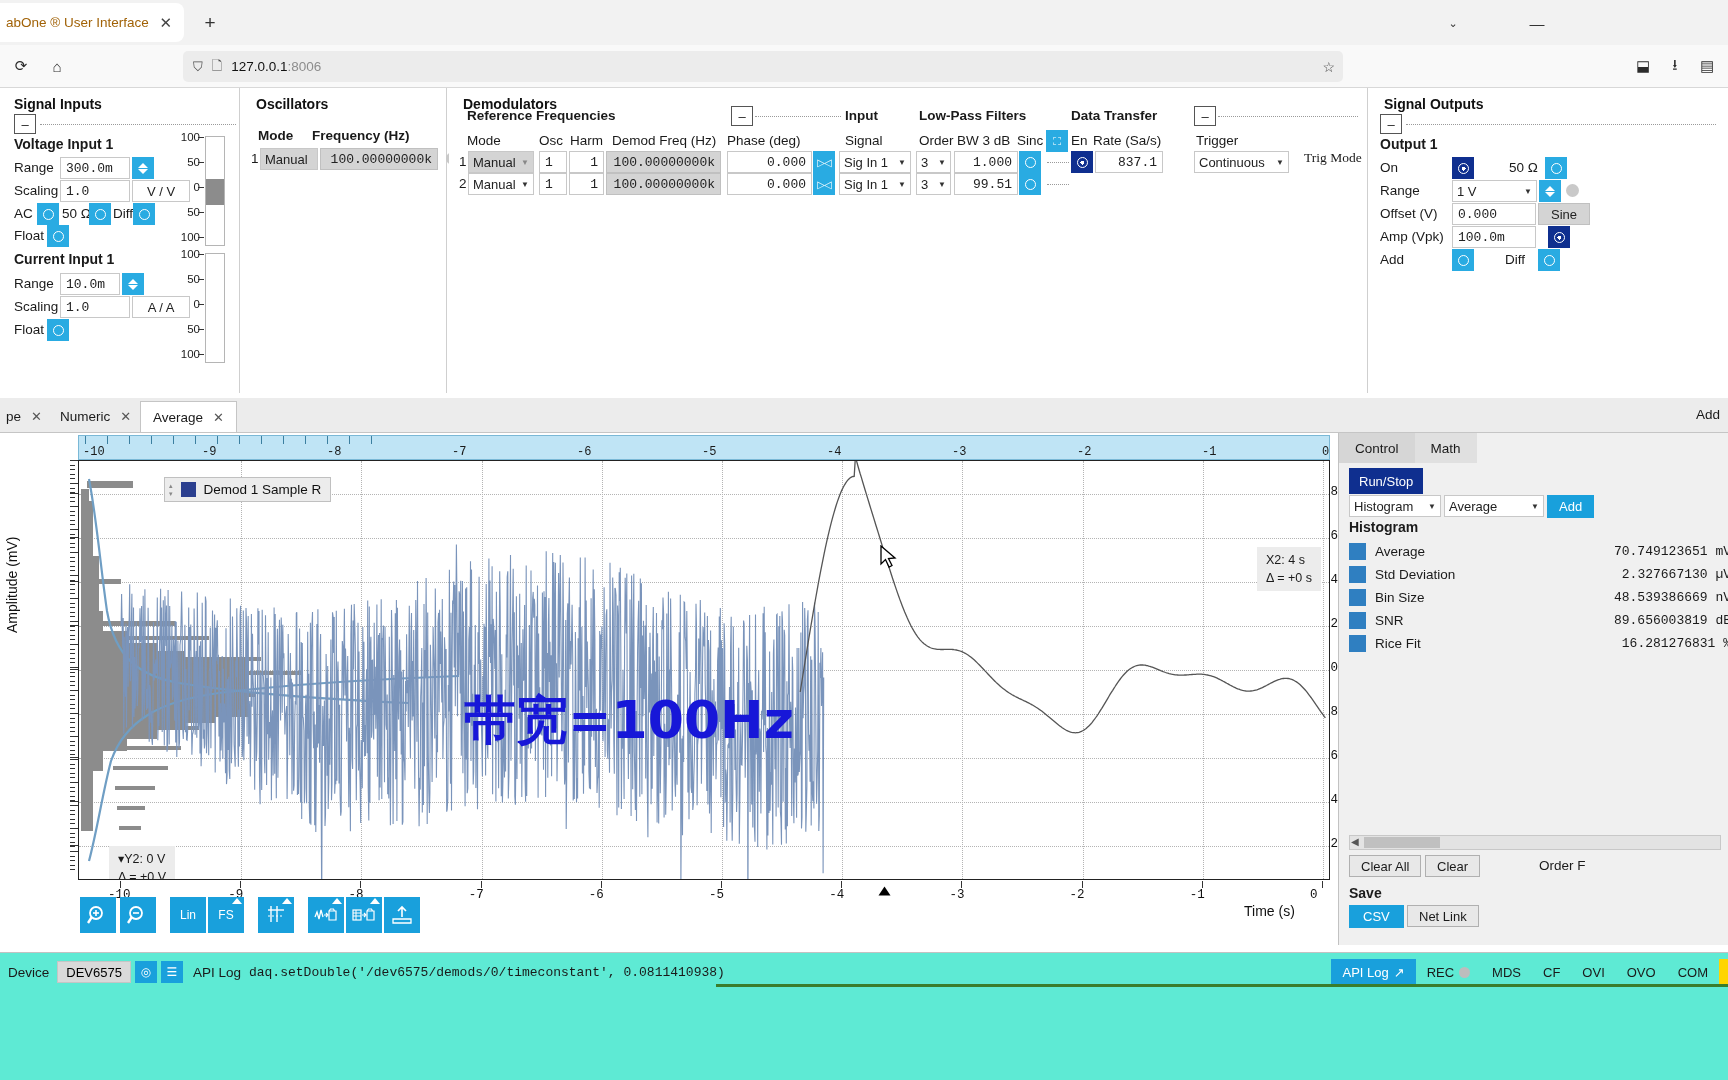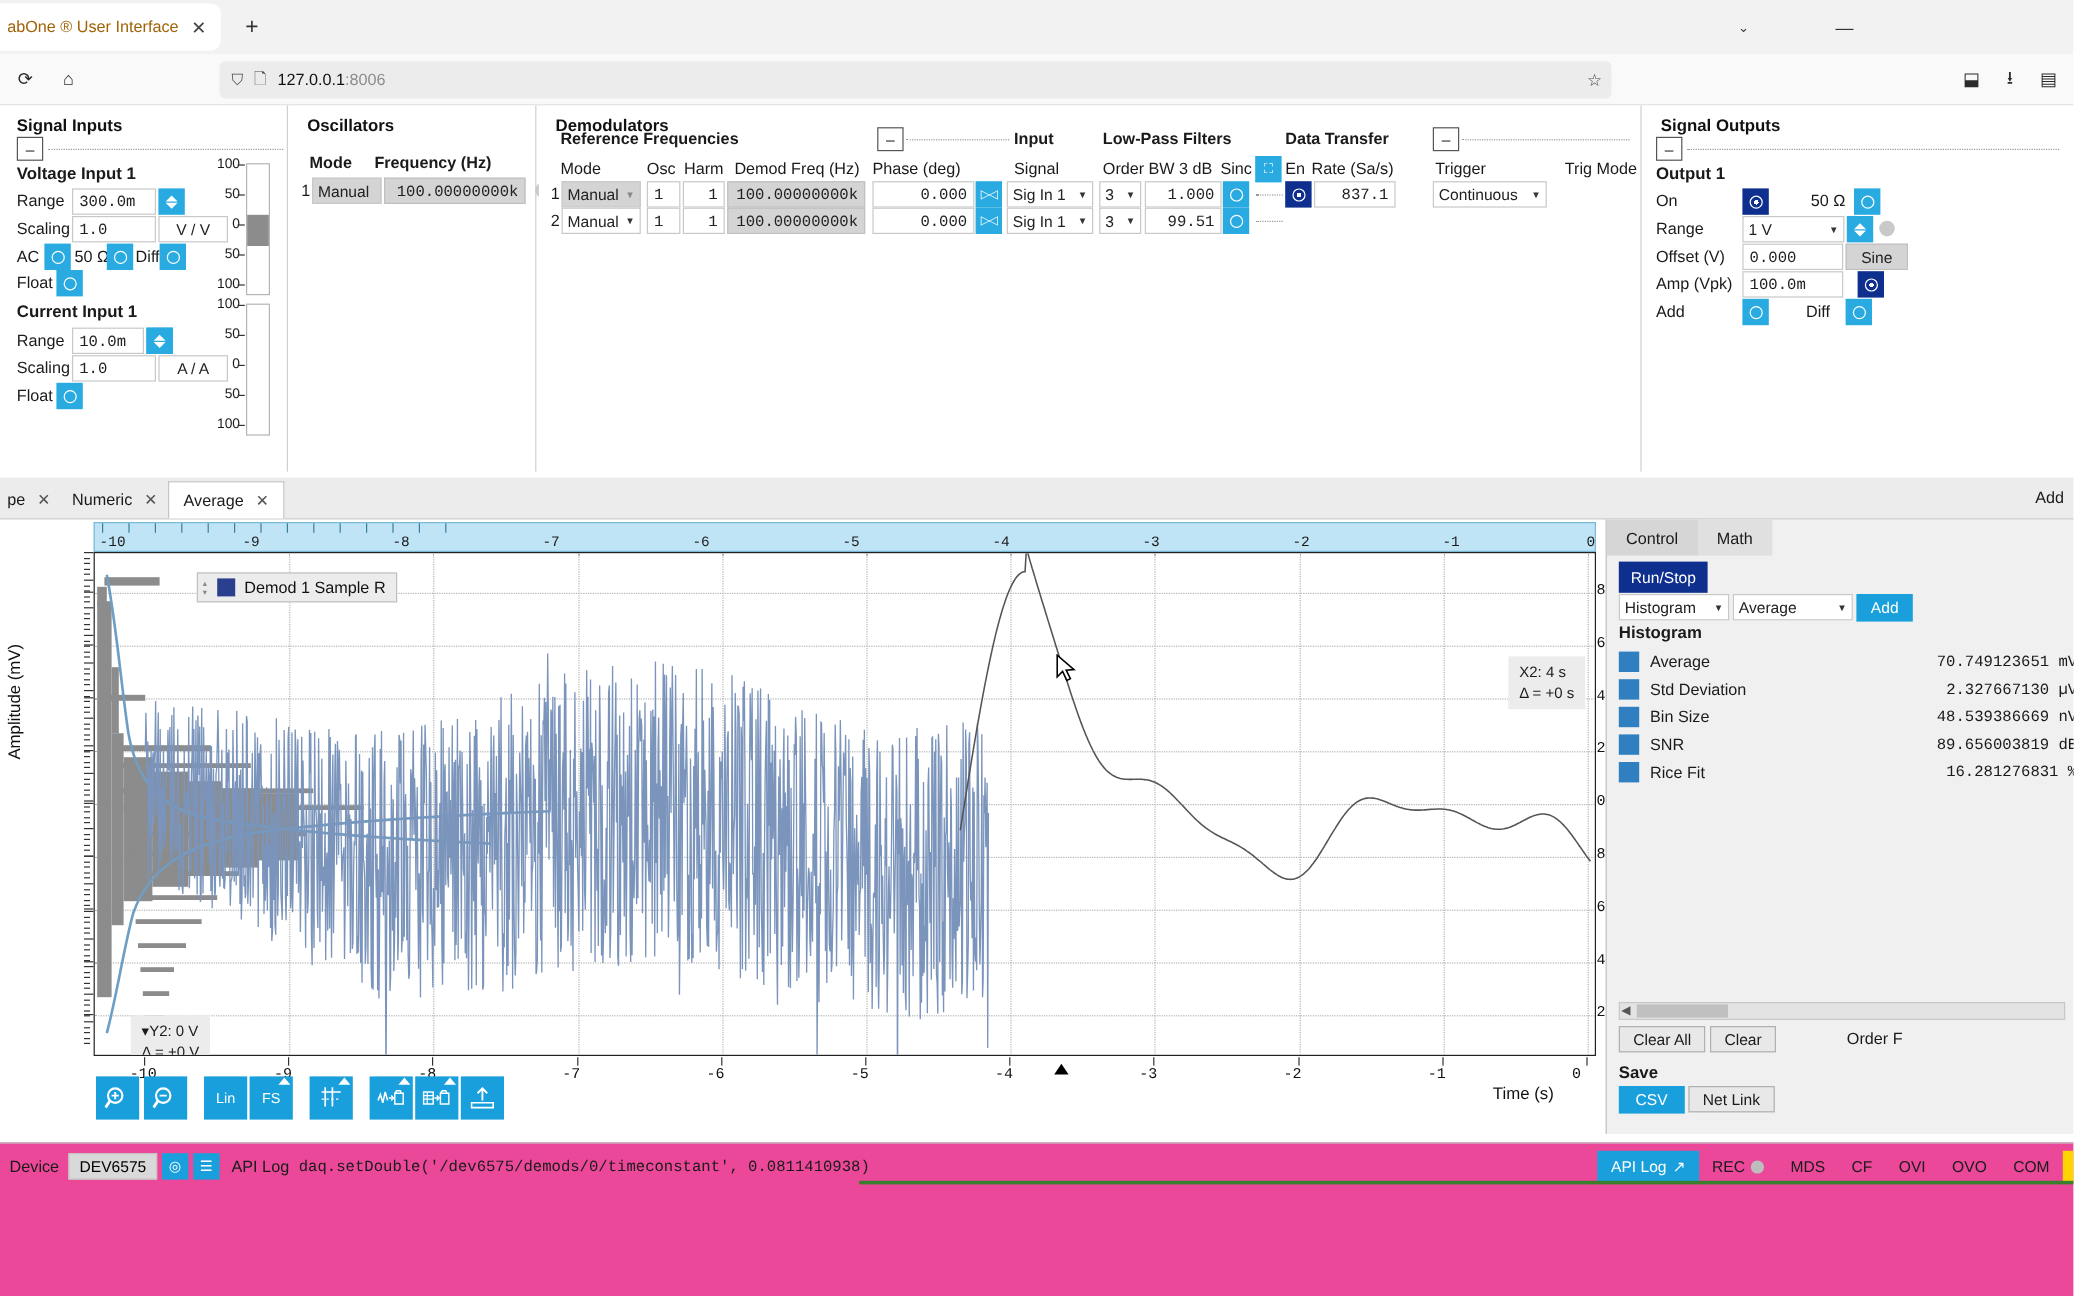--- a/index.html
+++ b/index.html
@@ -277,21 +277,21 @@
     display: flex; align-items: center;
   }
   .csvbtn {
     position: absolute; height: 23px; padding: 0 14px; background: #19a0dc;
     color: #fff; font-size: 13px; cursor: pointer; display: flex; align-items: center;
   }
 
   
   .statusbar {
     position: absolute; left: 0; top: 952px; width: 1728px; height: 128px;
-    background: #ec4899; border-top: 1px solid #c2c2c2;
+    background: #5eead4; border-top: 1px solid #c2c2c2;
   }
   .sb-row { position: absolute; left: 0; top: 4px; width: 1728px; height: 30px; display: flex; align-items: center; }
   .sb-lbl { font-size: 13.5px; color: #1a1a1a; margin-left: 8px; }
   .sb-fld {
     height: 22px; background: #d9d9d9; border: 1px solid #c5c5c5;
     font-size: 13px; padding: 0 8px; display: flex; align-items: center; margin-left: 8px;
   }
   .sb-ico {
     width: 22px; height: 22px; background: #19a0dc; color: #fff;
     display: flex; align-items: center; justify-content: center;
@@ -515,21 +515,21 @@
       </div>
       <div class="fld right" style="left:505px;top:85px;width:64px;">99.51</div>
       <div class="btn-tgl" style="left:570px;top:85px;">
           <span class="ring"></span>
         </div>
       <div class="dotline" style="left:598px;top:96px;width:22px;height:1px;border-top:1px dotted #9a9a9a;"></div>
 
       <div class="collapse-box" style="left:745px;top:18px;">–</div>
       <div class="dotline" style="left:769px;top:28px;width:140px;"></div>
       <div class="lbl" style="left:747px;top:45px;">Trigger</div>
-      <div class="lbl" style="left:855px;top:45px;">Trig Mode</div>
+      <div class="lbl" style="left:855px;top:62px;font-family:Liberation Serif, serif;">Trig Mode</div>
       <div class="sel" style="left:745px;top:63px;width:95px;">
         <span>Continuous</span>
           <span class="caret">▼</span>
       </div>
     </div>
 
     <div class="panel" style="left:1370px;width:358px;border-right:none;">
       <div class="panel-title">Signal Outputs</div>
       <div class="collapse-box" style="left:10px;top:26px;">–</div>
       <div class="dotline" style="left:36px;top:36px;width:310px;"></div>
@@ -799,20 +799,21 @@
 
         <path id="smooth" fill="none" stroke="#555555" stroke-width="1.3" d="M721.2,231.0L722.4,223.5L723.6,216.0L724.8,208.5L726.0,201.0L727.2,193.6L728.4,186.2L729.6,178.8L730.8,171.6L732.0,164.4L733.2,157.3L734.4,150.2L735.6,143.3L736.8,136.5L738.0,129.8L739.2,123.2L740.4,116.7L741.6,110.4L742.8,104.3L744.0,98.3L745.2,92.4L746.4,86.7L747.6,81.2L748.8,75.9L750.0,70.8L751.2,65.8L752.4,61.1L753.6,56.6L754.8,52.3L756.0,48.2L757.2,44.3L758.4,40.6L759.6,37.2L760.8,34.0L762.0,31.1L763.2,28.4L764.4,26.0L765.6,23.8L766.8,21.8L768.0,20.1L769.2,18.7L770.4,17.5L771.6,16.6L772.8,15.9L774.0,15.5L775.2,15.4L776.4,-4.2L777.6,0.2L778.8,4.5L780.0,8.7L781.2,12.8L782.5,16.9L783.7,21.0L784.9,25.0L786.1,29.0L787.3,32.9L788.5,36.9L789.7,40.8L790.9,44.7L792.1,48.6L793.3,52.5L794.5,56.4L795.7,60.3L796.9,64.2L798.1,68.0L799.3,71.9L800.5,75.8L801.7,79.7L802.9,83.6L804.1,87.4L805.3,91.3L806.5,95.1L807.7,99.0L808.9,102.8L810.1,106.5L811.3,110.3L812.5,114.0L813.7,117.7L814.9,121.3L816.1,124.9L817.3,128.4L818.5,131.9L819.7,135.3L820.9,138.6L822.1,141.8L823.3,145.0L824.5,148.0L825.7,151.0L826.9,153.8L828.1,156.6L829.3,159.2L830.5,161.7L831.7,164.2L832.9,166.5L834.1,168.6L835.3,170.7L836.5,172.6L837.7,174.4L838.9,176.1L840.1,177.6L841.3,179.1L842.5,180.4L843.7,181.6L845.0,182.7L846.2,183.6L847.4,184.5L848.6,185.3L849.8,185.9L851.0,186.5L852.2,187.0L853.4,187.4L854.6,187.7L855.8,187.9L857.0,188.1L858.2,188.3L859.4,188.4L860.6,188.4L861.8,188.5L863.0,188.5L864.2,188.5L865.4,188.4L866.6,188.4L867.8,188.4L869.0,188.4L870.2,188.4L871.4,188.4L872.6,188.4L873.8,188.5L875.0,188.7L876.2,188.8L877.4,189.0L878.6,189.3L879.8,189.6L881.0,190.0L882.2,190.4L883.4,190.9L884.6,191.5L885.8,192.1L887.0,192.8L888.2,193.5L889.4,194.3L890.6,195.2L891.8,196.1L893.0,197.1L894.2,198.1L895.4,199.1L896.6,200.2L897.8,201.4L899.0,202.6L900.2,203.8L901.4,205.0L902.6,206.3L903.8,207.5L905.0,208.8L906.2,210.1L907.5,211.4L908.7,212.7L909.9,214.0L911.1,215.3L912.3,216.5L913.5,217.8L914.7,219.0L915.9,220.2L917.1,221.4L918.3,222.5L919.5,223.6L920.7,224.7L921.9,225.8L923.1,226.8L924.3,227.7L925.5,228.6L926.7,229.5L927.9,230.4L929.1,231.2L930.3,232.0L931.5,232.7L932.7,233.5L933.9,234.2L935.1,234.8L936.3,235.5L937.5,236.1L938.7,236.7L939.9,237.3L941.1,237.8L942.3,238.4L943.5,239.0L944.7,239.6L945.9,240.1L947.1,240.7L948.3,241.3L949.5,241.9L950.7,242.5L951.9,243.2L953.1,243.8L954.3,244.5L955.5,245.2L956.7,246.0L957.9,246.7L959.1,247.5L960.3,248.4L961.5,249.2L962.7,250.1L963.9,251.0L965.1,251.9L966.3,252.9L967.5,253.9L968.7,254.9L970.0,255.9L971.2,256.9L972.4,257.9L973.6,259.0L974.8,260.0L976.0,261.0L977.2,262.0L978.4,263.0L979.6,264.0L980.8,264.9L982.0,265.8L983.2,266.7L984.4,267.5L985.6,268.3L986.8,269.0L988.0,269.6L989.2,270.2L990.4,270.7L991.6,271.1L992.8,271.4L994.0,271.6L995.2,271.7L996.4,271.8L997.6,271.7L998.8,271.6L1000.0,271.3L1001.2,270.9L1002.4,270.4L1003.6,269.8L1004.8,269.1L1006.0,268.3L1007.2,267.4L1008.4,266.3L1009.6,265.2L1010.8,264.0L1012.0,262.7L1013.2,261.3L1014.4,259.7L1015.6,258.2L1016.8,256.5L1018.0,254.8L1019.2,253.0L1020.4,251.1L1021.6,249.2L1022.8,247.3L1024.0,245.3L1025.2,243.3L1026.4,241.3L1027.6,239.3L1028.8,237.3L1030.0,235.2L1031.2,233.2L1032.5,231.2L1033.7,229.3L1034.9,227.3L1036.1,225.5L1037.3,223.6L1038.5,221.8L1039.7,220.1L1040.9,218.5L1042.1,216.9L1043.3,215.4L1044.5,214.0L1045.7,212.7L1046.9,211.5L1048.1,210.3L1049.3,209.3L1050.5,208.3L1051.7,207.5L1052.9,206.7L1054.1,206.1L1055.3,205.5L1056.5,205.0L1057.7,204.6L1058.9,204.3L1060.1,204.1L1061.3,204.0L1062.5,204.0L1063.7,204.0L1064.9,204.1L1066.1,204.2L1067.3,204.5L1068.5,204.7L1069.7,205.1L1070.9,205.4L1072.1,205.8L1073.3,206.2L1074.5,206.7L1075.7,207.2L1076.9,207.7L1078.1,208.2L1079.3,208.7L1080.5,209.2L1081.7,209.7L1082.9,210.1L1084.1,210.6L1085.3,211.0L1086.5,211.5L1087.7,211.9L1088.9,212.2L1090.1,212.6L1091.3,212.9L1092.5,213.2L1093.7,213.4L1095.0,213.6L1096.2,213.8L1097.4,213.9L1098.6,214.0L1099.8,214.1L1101.0,214.1L1102.2,214.1L1103.4,214.1L1104.6,214.1L1105.8,214.0L1107.0,214.0L1108.2,213.9L1109.4,213.8L1110.6,213.7L1111.8,213.6L1113.0,213.5L1114.2,213.4L1115.4,213.3L1116.6,213.3L1117.8,213.2L1119.0,213.2L1120.2,213.2L1121.4,213.2L1122.6,213.2L1123.8,213.3L1125.0,213.4L1126.2,213.6L1127.4,213.8L1128.6,214.0L1129.8,214.3L1131.0,214.6L1132.2,214.9L1133.4,215.3L1134.6,215.7L1135.8,216.2L1137.0,216.7L1138.2,217.2L1139.4,217.8L1140.6,218.4L1141.8,219.0L1143.0,219.6L1144.2,220.3L1145.4,220.9L1146.6,221.6L1147.8,222.3L1149.0,222.9L1150.2,223.6L1151.4,224.3L1152.6,224.9L1153.8,225.5L1155.0,226.2L1156.2,226.7L1157.5,227.3L1158.7,227.8L1159.9,228.2L1161.1,228.7L1162.3,229.0L1163.5,229.4L1164.7,229.6L1165.9,229.8L1167.1,230.0L1168.3,230.1L1169.5,230.1L1170.7,230.1L1171.9,230.0L1173.1,229.9L1174.3,229.7L1175.5,229.4L1176.7,229.1L1177.9,228.8L1179.1,228.4L1180.3,227.9L1181.5,227.4L1182.7,226.9L1183.9,226.3L1185.1,225.7L1186.3,225.1L1187.5,224.5L1188.7,223.8L1189.9,223.2L1191.1,222.5L1192.3,221.9L1193.5,221.3L1194.7,220.7L1195.9,220.1L1197.1,219.6L1198.3,219.1L1199.5,218.6L1200.7,218.3L1201.9,217.9L1203.1,217.7L1204.3,217.5L1205.5,217.3L1206.7,217.3L1207.9,217.3L1209.1,217.5L1210.3,217.7L1211.5,218.0L1212.7,218.4L1213.9,218.9L1215.1,219.5L1216.3,220.2L1217.5,220.9L1218.7,221.8L1220.0,222.8L1221.2,223.8L1222.4,225.0L1223.6,226.2L1224.8,227.5L1226.0,228.8L1227.2,230.2L1228.4,231.7L1229.6,233.3L1230.8,234.9L1232.0,236.5L1233.2,238.2L1234.4,239.9L1235.6,241.6L1236.8,243.4L1238.0,245.1L1239.2,246.8L1240.4,248.6L1241.6,250.3L1242.8,252.0L1244.0,253.6L1245.2,255.3L1246.4,256.8"></path>
       </svg>
 
       <div class="legend" style="left:85px;top:16px;">
         <span class="spin">▴<br>▾</span>
         <span class="swatch"></span>
         <span class="txt">Demod 1 Sample R</span>
       </div>
 
+      <div class="cn-overlay" style="left:385px;top:225px;font-size:52px;">带宽=100Hz</div>
 
       <div class="marker-box" style="left:1178px;top:86px;">
         <div>X2: 4 s</div>
         <div>Δ = +0 s</div>
       </div>
 
       <div class="marker-box" style="left:30px;top:385px;">
         <div>▾Y2: 0 V</div>
         <div>Δ = +0 V</div>
       </div>

